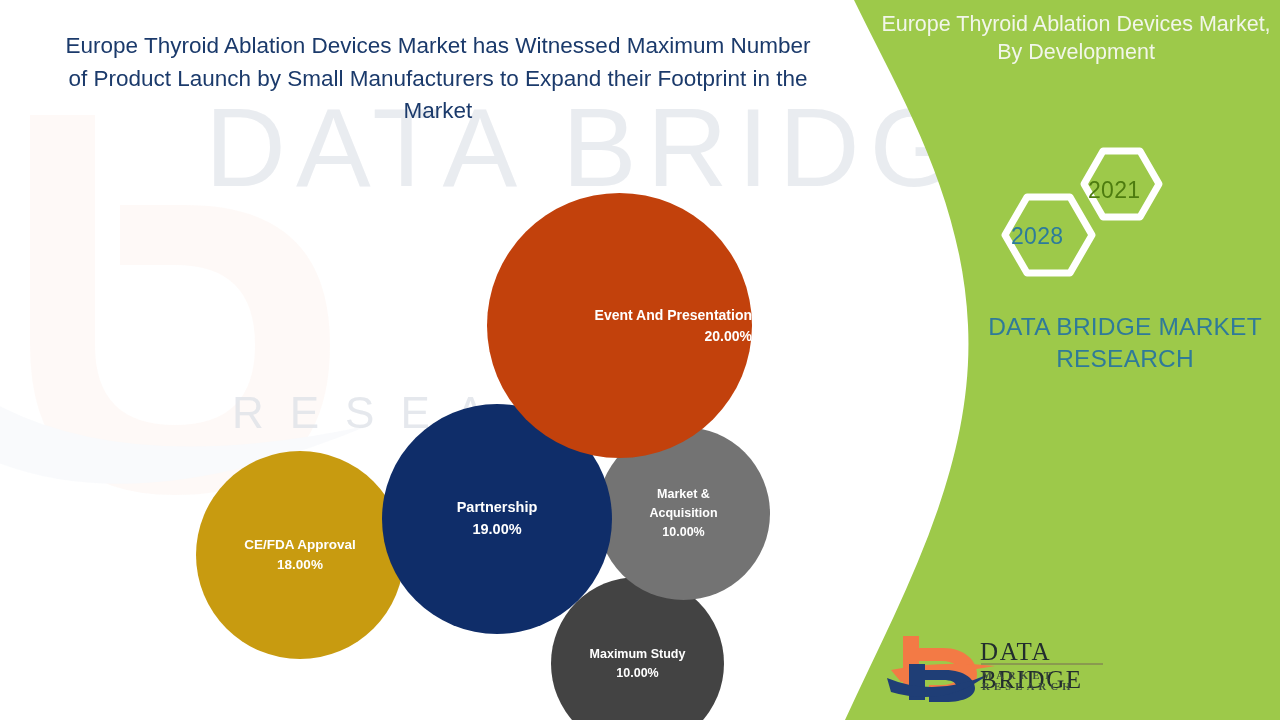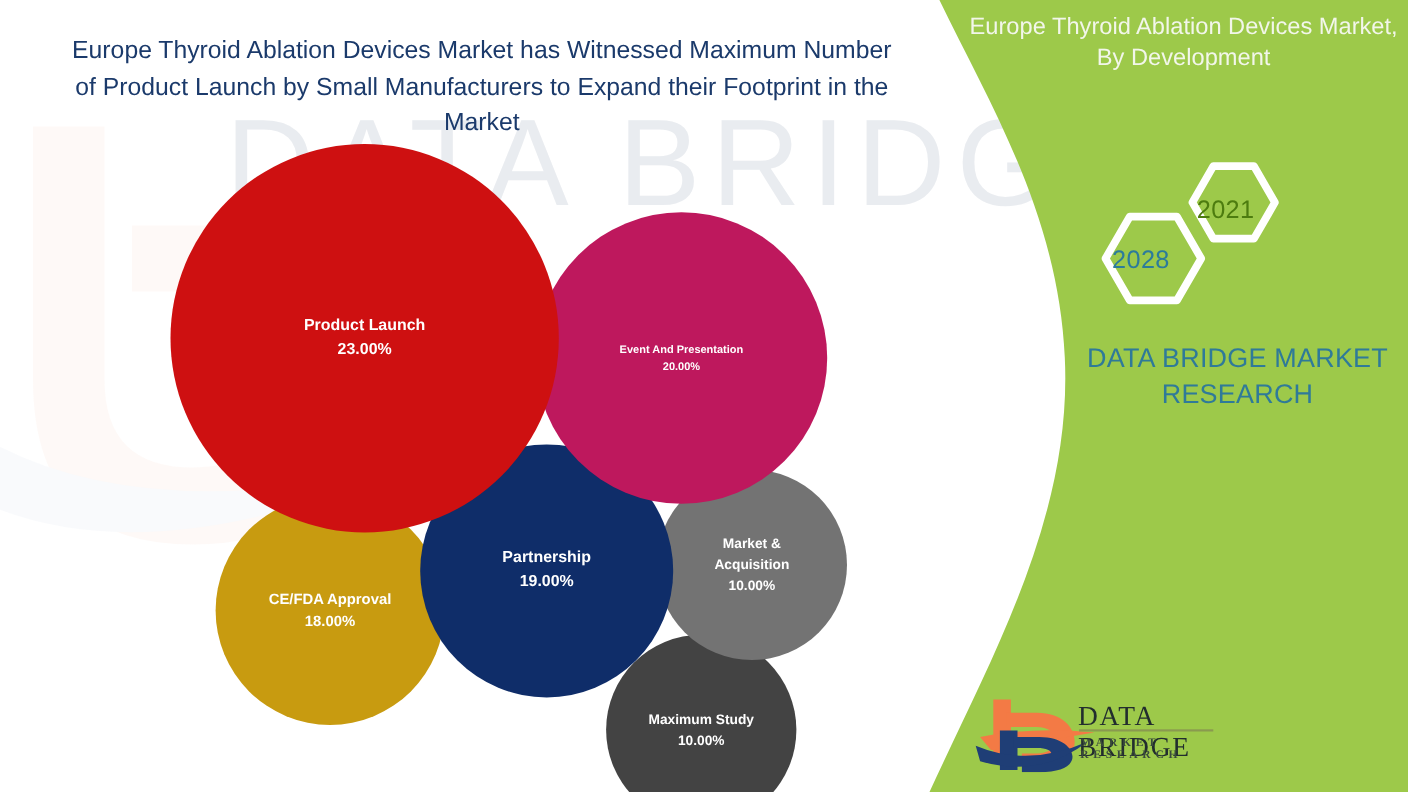--- a/index.html
+++ b/index.html
@@ -166,25 +166,21 @@
       <path d="M60 20 L125 20 L125 250 Q125 330 205 330 Q285 330 285 250 Q285 170 205 170 L150 170 L150 110 L215 110 Q360 110 360 250 Q360 400 205 400 Q60 400 60 250 Z" fill="#f6c9b4"></path>
       <path d="M10 300 Q150 385 400 330 Q160 430 10 360 Z" fill="#c7d2e6"></path>
     </svg>
     <div class="wm-text">DATA BRIDGE</div>
     <div class="wm-text2">RESEARCH</div>
   </div>
 
   <div class="main-title">Europe Thyroid Ablation Devices Market has Witnessed Maximum Number of Product Launch by Small Manufacturers to Expand their Footprint in the Market</div>
 
   <div class="bubbles">
-    <div class="bubble" id="bub0" style="left: 155px; top: 131px; width: 353px; height: 353px; background: rgb(206, 16, 17); font-size: 14.5px; line-height: 1.5; z-index: 10;">
-      <span class="b-label">Product Launch</span>
-      <span class="b-value">23.00%</span>
-    </div>
-    <div class="bubble" id="bub1" style="left: 487px; top: 193px; width: 265px; height: 265px; background: #be185d; font-size: 10px; line-height: 1.5; z-index: 9;">
+    <div class="bubble" id="bub1" style="left: 487px; top: 193px; width: 265px; height: 265px; background: #c2410c; font-size: 14px; line-height: 1.5; z-index: 9; align-items: flex-end;">
       <span class="b-label" style="max-width: 164.3px;">Event And Presentation</span>
       <span class="b-value">20.00%</span>
     </div>
     <div class="bubble" id="bub2" style="left: 382px; top: 404px; width: 230px; height: 230px; background: rgb(15, 45, 105); font-size: 14.5px; line-height: 1.5; z-index: 8; justify-content: center;">
       <span class="b-label">Partnership</span>
       <span class="b-value">19.00%</span>
     </div>
     <div class="bubble" id="bub3" style="left: 196px; top: 451px; width: 208px; height: 208px; background: rgb(200, 155, 16); font-size: 13.5px; line-height: 1.5; z-index: 7;">
       <span class="b-label" style="max-width: 128.96px;">CE/FDA Approval</span>
       <span class="b-value">18.00%</span>

